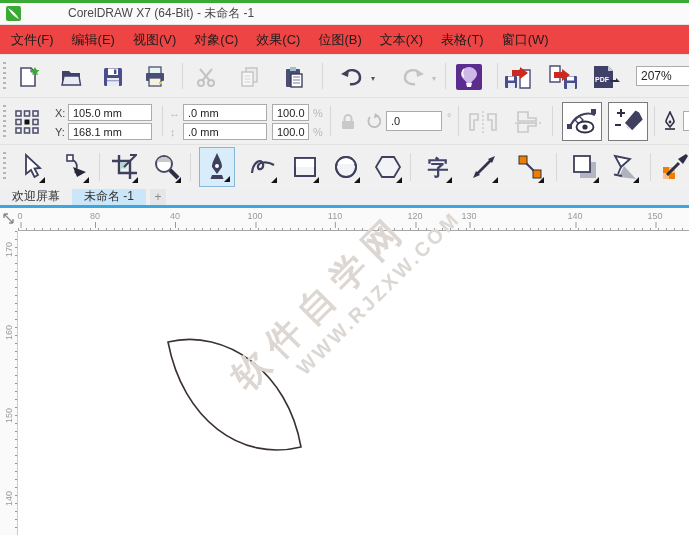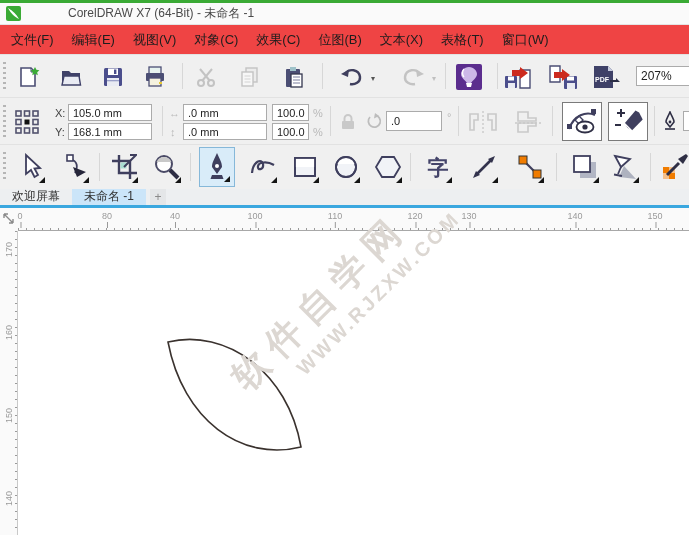--- a/index.html
+++ b/index.html
@@ -462,21 +462,21 @@
   </div>
   <div class="blueline"></div>
 
   <div class="rcorner">
     <svg width="14" height="14" viewBox="0 0 14 14" style="margin:4px 0 0 2px">
       <path d="M2 2 L11 11 M2 2 h4 M2 2 v4 M11 11 h-4 M11 11 v-4" stroke="#8a8a8a" stroke-width="1.4" fill="none"></path>
     </svg>
   </div>
   <div class="hruler">
     <span class="hl" style="left:2px">0</span>
-    <span class="hl" style="left:89px">80</span>
+    <span class="hl" style="left:77px">80</span>
     <span class="hl" style="left:157px">40</span>
     <span class="hl" style="left:237px">100</span>
     <span class="hl" style="left:317px">110</span>
     <span class="hl" style="left:397px">120</span>
     <span class="hl" style="left:451px">130</span>
     <span class="hl" style="left:557px">140</span>
     <span class="hl" style="left:637px">150</span>
   </div>
   <div class="vruler">
     <span class="vl" style="top:12px">170</span>

